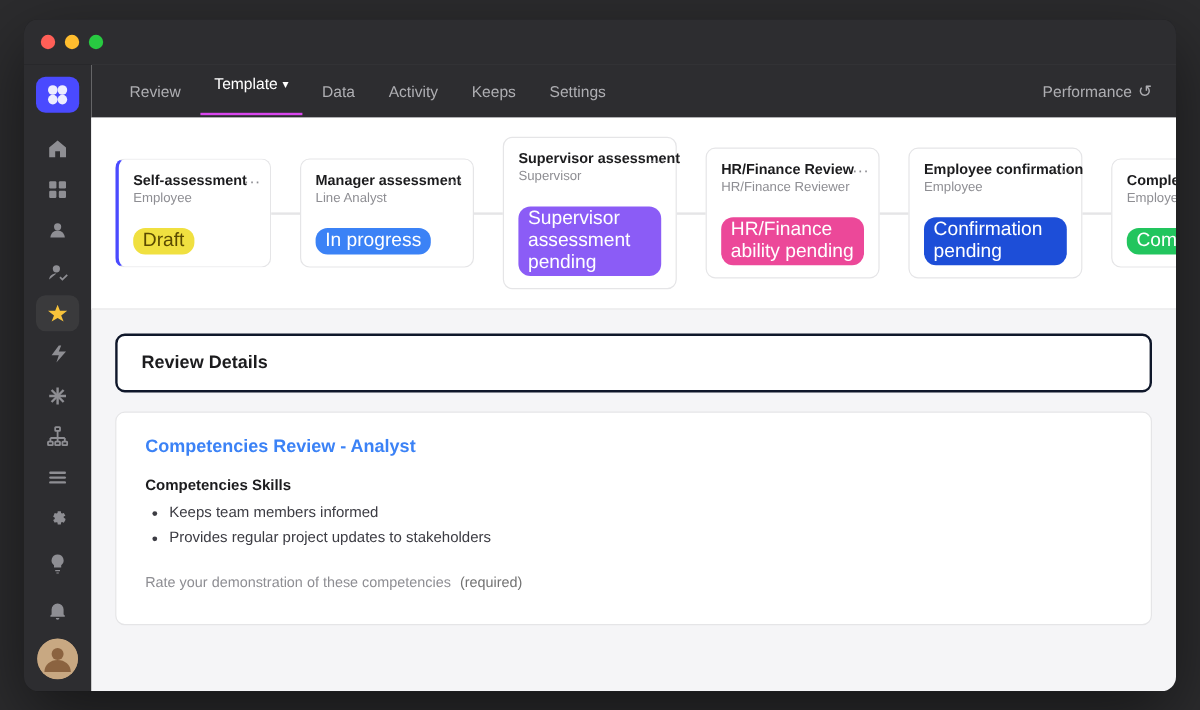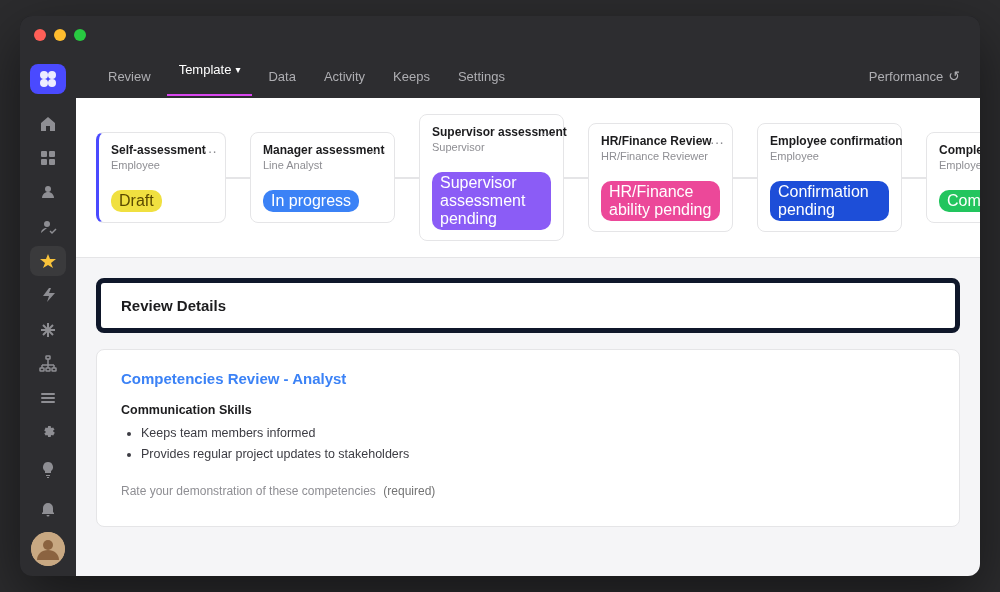--- a/index.html
+++ b/index.html
@@ -214,21 +214,21 @@
       padding: 20px;
       overflow-y: auto;
       display: flex;
       flex-direction: column;
       gap: 16px;
     }
     .review-details-header {
       background: white;
       border-radius: 8px;
       padding: 14px 20px;
-      border: 5px solid #0f172a;
+      border: 2px solid #0f172a;
     }
     .review-details-title {
       font-size: 15px;
       font-weight: 600;
       color: #1c1c1e;
     }
     .competencies-card {
       background: white;
       border-radius: 8px;
       border: 1px solid #e5e5e7;
@@ -464,21 +464,21 @@
 
         <div class="review-details-header">
           <div class="review-details-title">Review Details</div>
         </div>
 
         <div class="competencies-card">
           <div class="competencies-title">Competencies Review - Analyst</div>
 
 
           <div class="skill-section">
-            <div class="skill-title">Communication Skills</div>
+            <div class="skill-title">Competencies Skills</div>
             <ul class="skill-list">
               <li>Keeps team members informed</li>
               <li>Provides regular project updates to stakeholders</li>
             </ul>
           </div>
 
 
           <div class="rate-section">
             <div class="rate-label">
               <span>Rate your demonstration of these competencies</span>

